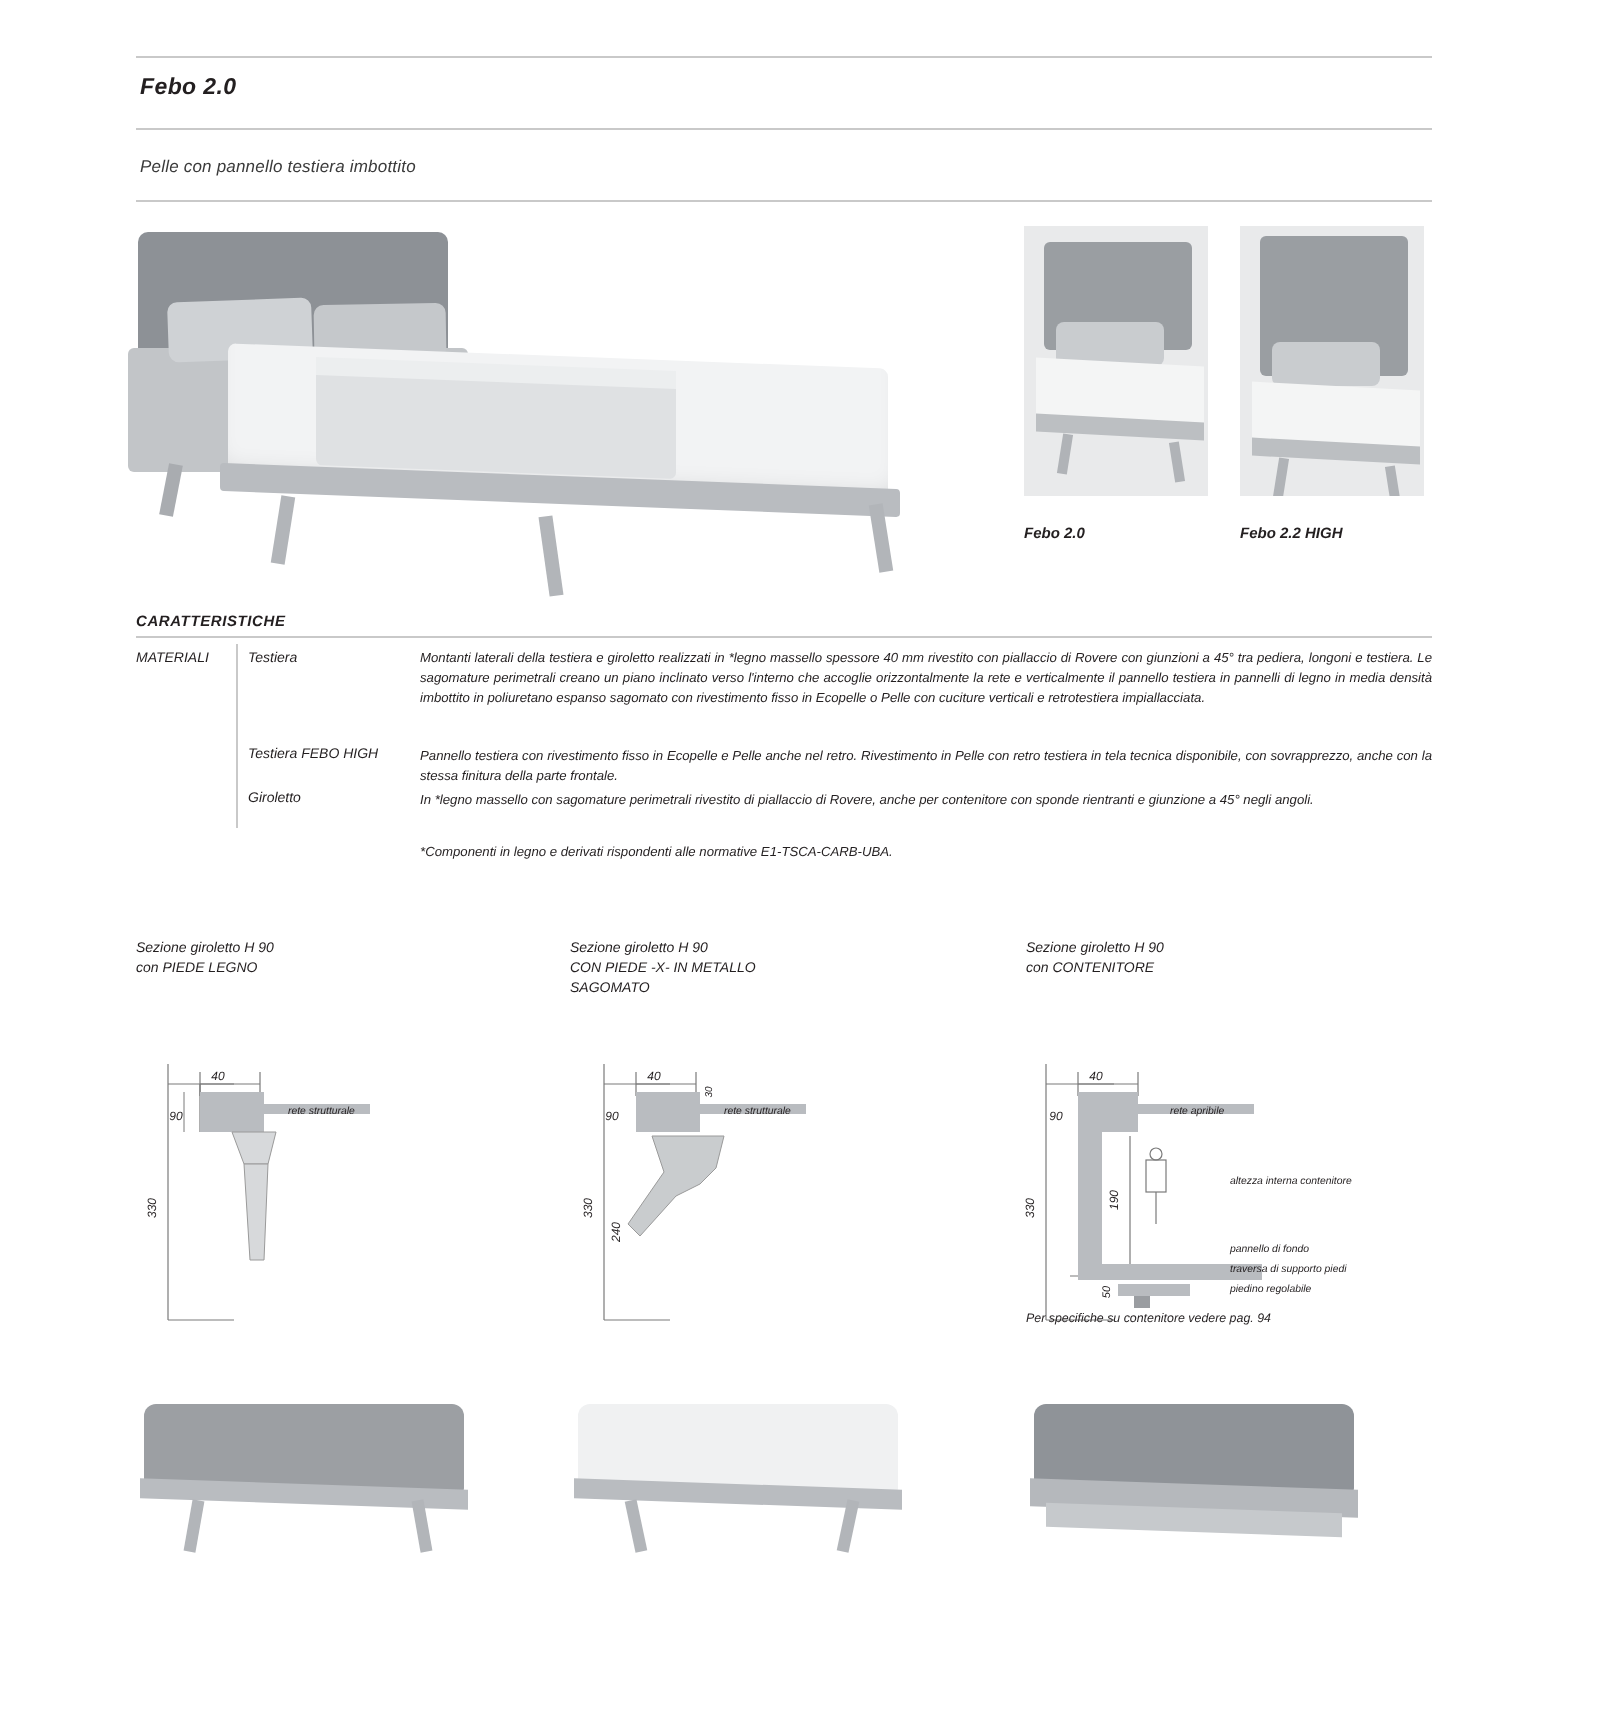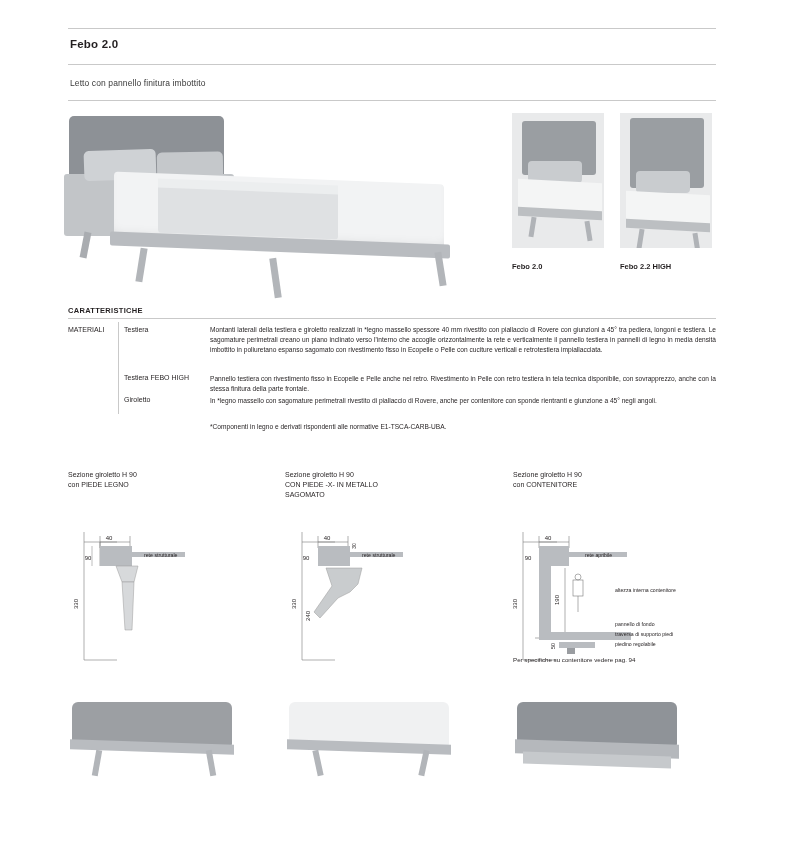--- a/index.html
+++ b/index.html
@@ -12,20 +12,21 @@
     height: 863px;
     position: relative;
     font-family: "Liberation Sans", sans-serif;
     color: #231f20;
     overflow: hidden;
   }
 
   .page {
     position: absolute;
     inset: 0;
+    font-style: italic;
   }
 
   
   .title-rule-top {
     position: absolute;
     left: 68px;
     top: 28px;
     width: 648px;
     height: 1px;
     background: #c9c9c9;
@@ -376,21 +377,21 @@
   }
 </style>
 </head>
 <body>
 
 <div class="page">
 
   <div class="title-rule-top"></div>
   <div class="product-title">Febo 2.0</div>
   <div class="title-rule-mid"></div>
-  <div class="product-subtitle">Letto con pannello finitura imbottito</div>
+  <div class="product-subtitle">Pelle con pannello testiera imbottito</div>
   <div class="title-rule-bot"></div>
 
   <div class="hero">
     <div class="hb-panel"></div>
     <div class="hb-frame"></div>
     <div class="pillow-a"></div>
     <div class="pillow-b"></div>
     <div class="mattress"></div>
     <div class="duvet"></div>
     <div class="duvet-fold"></div>

